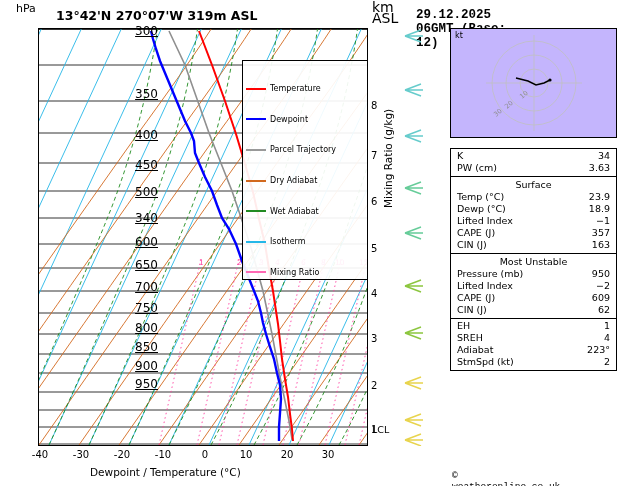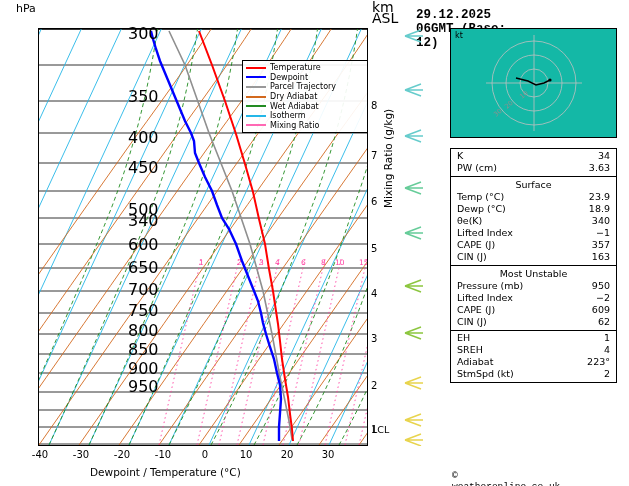--- a/index.html
+++ b/index.html
@@ -9,36 +9,36 @@
   
   .hdr-hpa{position:absolute;left:16px;top:2px;font-size:11px;color:#000;}
   .hdr-title{position:absolute;left:56px;top:8px;font-size:12.5px;font-weight:bold;color:#000;letter-spacing:0px;}
   .hdr-km{position:absolute;left:372px;top:2px;font-size:14px;color:#000;line-height:11px;text-align:left;}
   .hdr-date{position:absolute;left:416px;top:8px;font-size:12.5px;font-weight:bold;color:#000;font-family:Liberation Mono, monospace;}
 
   
   .plot{position:absolute;left:38px;top:28px;width:330px;height:418px;border:1px solid #000;box-sizing:border-box;background:#fff;overflow:hidden;}
   .plot svg{position:absolute;left:0;top:0;}
 
-  .ylab{position:absolute;right:372px;font-size:16px;color:#000;text-align:right;width:30px;}
+  .ylab{position:absolute;right:372px;font-size:12px;color:#000;text-align:right;width:30px;text-decoration:underline;}
   .xlab{position:absolute;top:449px;font-size:10px;color:#000;text-align:center;width:30px;}
   .kmlab{position:absolute;left:371px;font-size:10px;color:#000;}
 
   .xtitle{position:absolute;left:90px;top:466px;font-size:10.5px;color:#000;}
   .mixlab{position:absolute;left:382px;top:208px;font-size:10.5px;color:#000;transform:rotate(-90deg);transform-origin:0 0;white-space:nowrap;}
   .lcl{position:absolute;left:372px;top:424px;font-size:9.5px;color:#000;}
 
   
   .legend{position:absolute;left:203px;top:31px;width:128px;background:rgba(255,255,255,0.92);border:1px solid #000;padding:2px 3px;box-sizing:border-box;}
-  .legend .row{display:flex;align-items:center;height:9.6px;}
+  .legend .row{display:flex;align-items:center;height:9.6px;margin-top:21px;}
   .legend .swatch{width:20px;height:0;border-top-width:2px;border-top-style:solid;margin-right:4px;flex:0 0 20px;}
   .legend .txt{font-size:8px;color:#000;line-height:9px;white-space:nowrap;}
 
   
-  .hodo{position:absolute;left:450px;top:28px;width:167px;height:110px;border:1px solid #000;background:#14b8a6;box-sizing:border-box;}
+  .hodo{position:absolute;left:450px;top:28px;width:167px;height:110px;border:1px solid #000;background:#c4b5fd;box-sizing:border-box;}
   .hodo .kt{position:absolute;left:4px;top:2px;font-size:8px;color:#000;}
 
   
   .info{position:absolute;left:450px;top:148px;width:167px;border:1px solid #000;background:#fff;box-sizing:border-box;font-size:9.5px;color:#000;}
   .info .sect{border-bottom:1px solid #000;padding:1px 0 2px 0;}
   .info .sect:last-child{border-bottom:none;}
   .info .hd{text-align:center;font-size:9.5px;padding:1px 0 1px 0;}
   .info .line{display:flex;justify-content:space-between;padding:0 6px 0 6px;line-height:12px;}
   .info .line .k{white-space:nowrap;}
   .info .line .v{white-space:nowrap;}
@@ -46,20 +46,21 @@
   .credit{position:absolute;left:452px;top:470px;font-size:9.5px;color:#000;font-family:Liberation Mono, monospace;}
 
   .wb{position:absolute;}
 </style>
 </head>
 <body>
 
 <div class="root">
 
   <div class="hdr-hpa">hPa</div>
+  <div class="hdr-title">13°42'N 270°07'W 319m ASL</div>
   <div class="hdr-km">
     <span>km</span><br>
     <span>ASL</span>
   </div>
   <div class="hdr-date">29.12.2025 06GMT (Base: 12)</div>
 
   <div class="plot">
     <svg width="328" height="416" viewBox="0 0 328 416">
       <defs>
         <clipPath id="cp">
@@ -195,21 +196,21 @@
         <span class="swatch" style="border-top-color:#ff69b4"></span>
         <span class="txt">Mixing Ratio</span>
       </div>
     </div>
   </div>
 
   <div class="ylab" style="top:24px">300</div>
   <div class="ylab" style="top:87px">350</div>
   <div class="ylab" style="top:128px">400</div>
   <div class="ylab" style="top:158px">450</div>
-  <div class="ylab" style="top:200px">500</div>
+  <div class="ylab" style="top:185px">500</div>
   <div class="ylab" style="top:211px">340</div>
   <div class="ylab" style="top:235px">600</div>
   <div class="ylab" style="top:258px">650</div>
   <div class="ylab" style="top:280px">700</div>
   <div class="ylab" style="top:301px">750</div>
   <div class="ylab" style="top:321px">800</div>
   <div class="ylab" style="top:340px">850</div>
   <div class="ylab" style="top:359px">900</div>
   <div class="ylab" style="top:377px">950</div>
 
@@ -290,24 +291,20 @@
       <div class="hd">Surface</div>
       <div class="line">
         <span class="k">Temp (°C)</span>
         <span class="v">23.9</span>
       </div>
       <div class="line">
         <span class="k">Dewp (°C)</span>
         <span class="v">18.9</span>
       </div>
       <div class="line">
-        <span class="k">θe(K)</span>
-        <span class="v">340</span>
-      </div>
-      <div class="line">
         <span class="k">Lifted Index</span>
         <span class="v">−1</span>
       </div>
       <div class="line">
         <span class="k">CAPE (J)</span>
         <span class="v">357</span>
       </div>
       <div class="line">
         <span class="k">CIN (J)</span>
         <span class="v">163</span>

